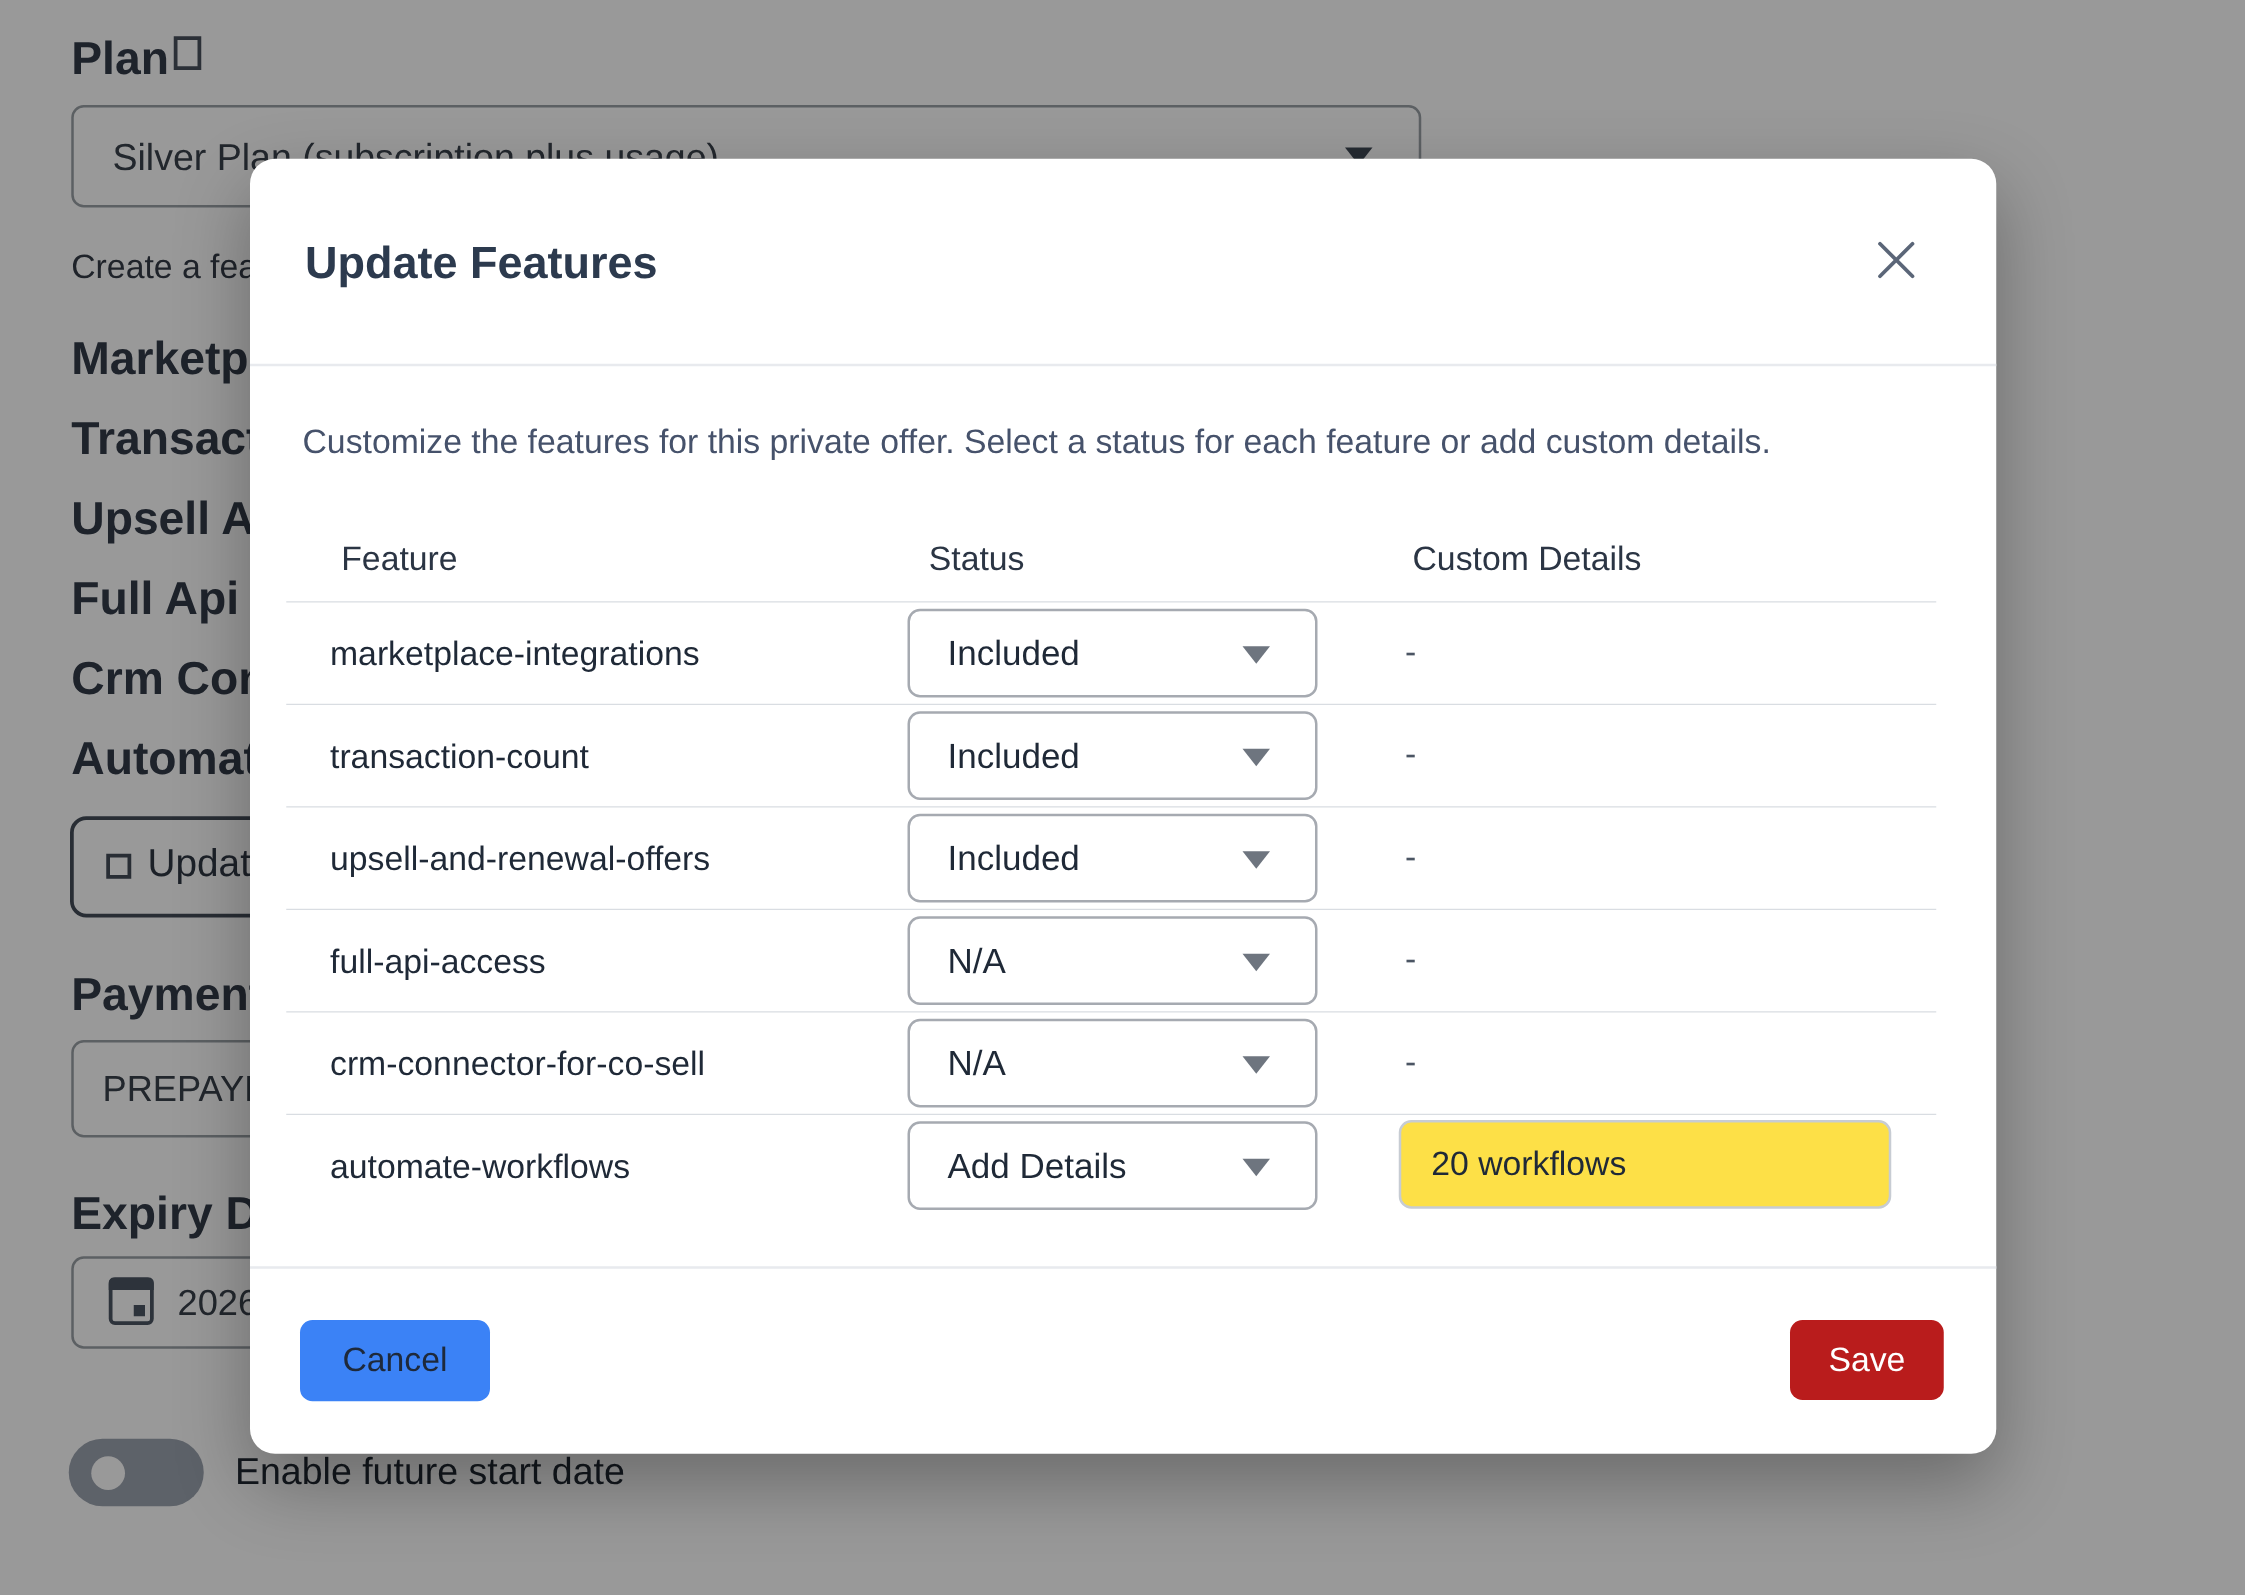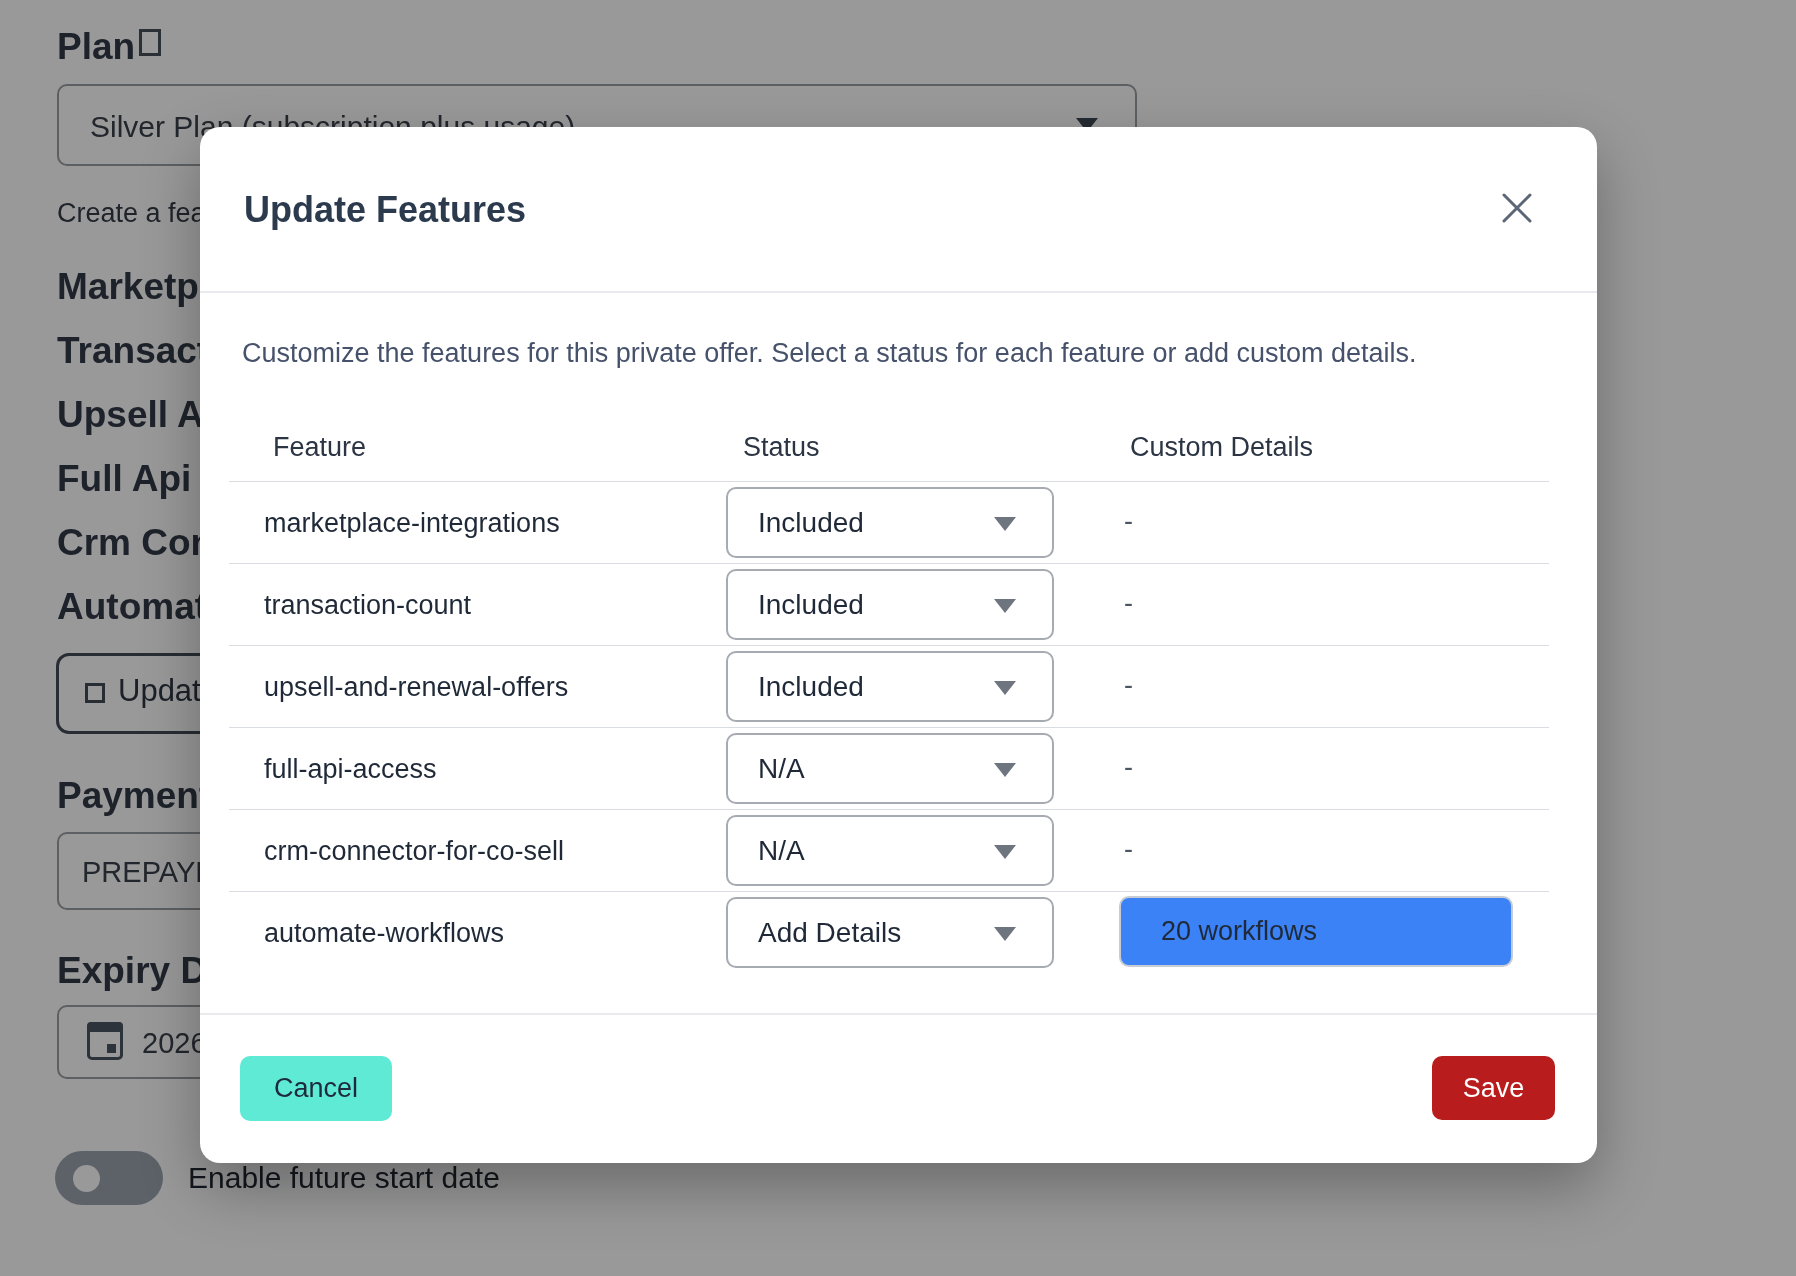--- a/index.html
+++ b/index.html
@@ -44,24 +44,24 @@
   .th{position:absolute;top:305px;font-size:27px;color:#2b3544;white-space:nowrap;text-align:center;}
   .th-feature{left:73px;}
   .th-status{left:543px;}
   .th-custom{left:930px;}
   .t-row{position:absolute;left:29px;width:1320px;height:82px;border-top:1px solid #d9dde2;}
   .feat{position:absolute;left:35px;top:26px;font-size:27px;color:#1f2937;white-space:nowrap;}
   .status-select{position:absolute;left:497px;top:5px;width:328px;height:71px;background:#fff;border:2px solid #a6aab1;border-radius:10px;box-sizing:border-box;cursor:pointer;}
   .status-select .sv{position:absolute;left:30px;top:18px;font-size:28px;color:#1f2937;white-space:nowrap;}
   .status-select .sc{position:absolute;left:266px;top:28px;width:0;height:0;border-left:11px solid transparent;border-right:11px solid transparent;border-top:14px solid #6e757f;}
   .dash{position:absolute;left:895px;top:24px;font-size:27px;color:#4b5563;}
-  .custom-input{position:absolute;left:890px;top:4px;width:394px;height:71px;border:2px solid #c7ccd3;border-radius:10px;box-sizing:border-box;background:#3b82f6;font-family:inherit;font-size:27px;color:#1f2937;padding:0 10px 0 40px;outline:none;}
+  .custom-input{position:absolute;left:890px;top:4px;width:394px;height:71px;border:2px solid #c7ccd3;border-radius:10px;box-sizing:border-box;background:#fde047;font-family:inherit;font-size:27px;color:#1f2937;padding:0 10px 0 24px;outline:none;}
   .ftr-divider{position:absolute;left:0;top:886px;width:100%;height:2px;background:#e8eaee;}
   .btn{position:absolute;top:929px;border:none;border-radius:10px;font-family:inherit;font-size:27px;display:flex;align-items:center;justify-content:center;cursor:pointer;}
-  .cancel-btn{left:40px;width:152px;height:65px;background:#5eead4;color:#1e293b;}
+  .cancel-btn{left:40px;width:152px;height:65px;background:#3b82f6;color:#1e293b;}
   .save-btn{left:1232px;width:123px;height:64px;background:#b91c1c;color:#ffffff;}
 </style>
 </head>
 <body>
 
 <div class="bg-page">
 
   <div class="abs bold-label" style="left:57px;top:26px;"><span>Plan</span><span class="tofu"></span></div>
 
   <div class="abs field-box" style="left:57px;top:84px;width:1076px;height:78px;">

